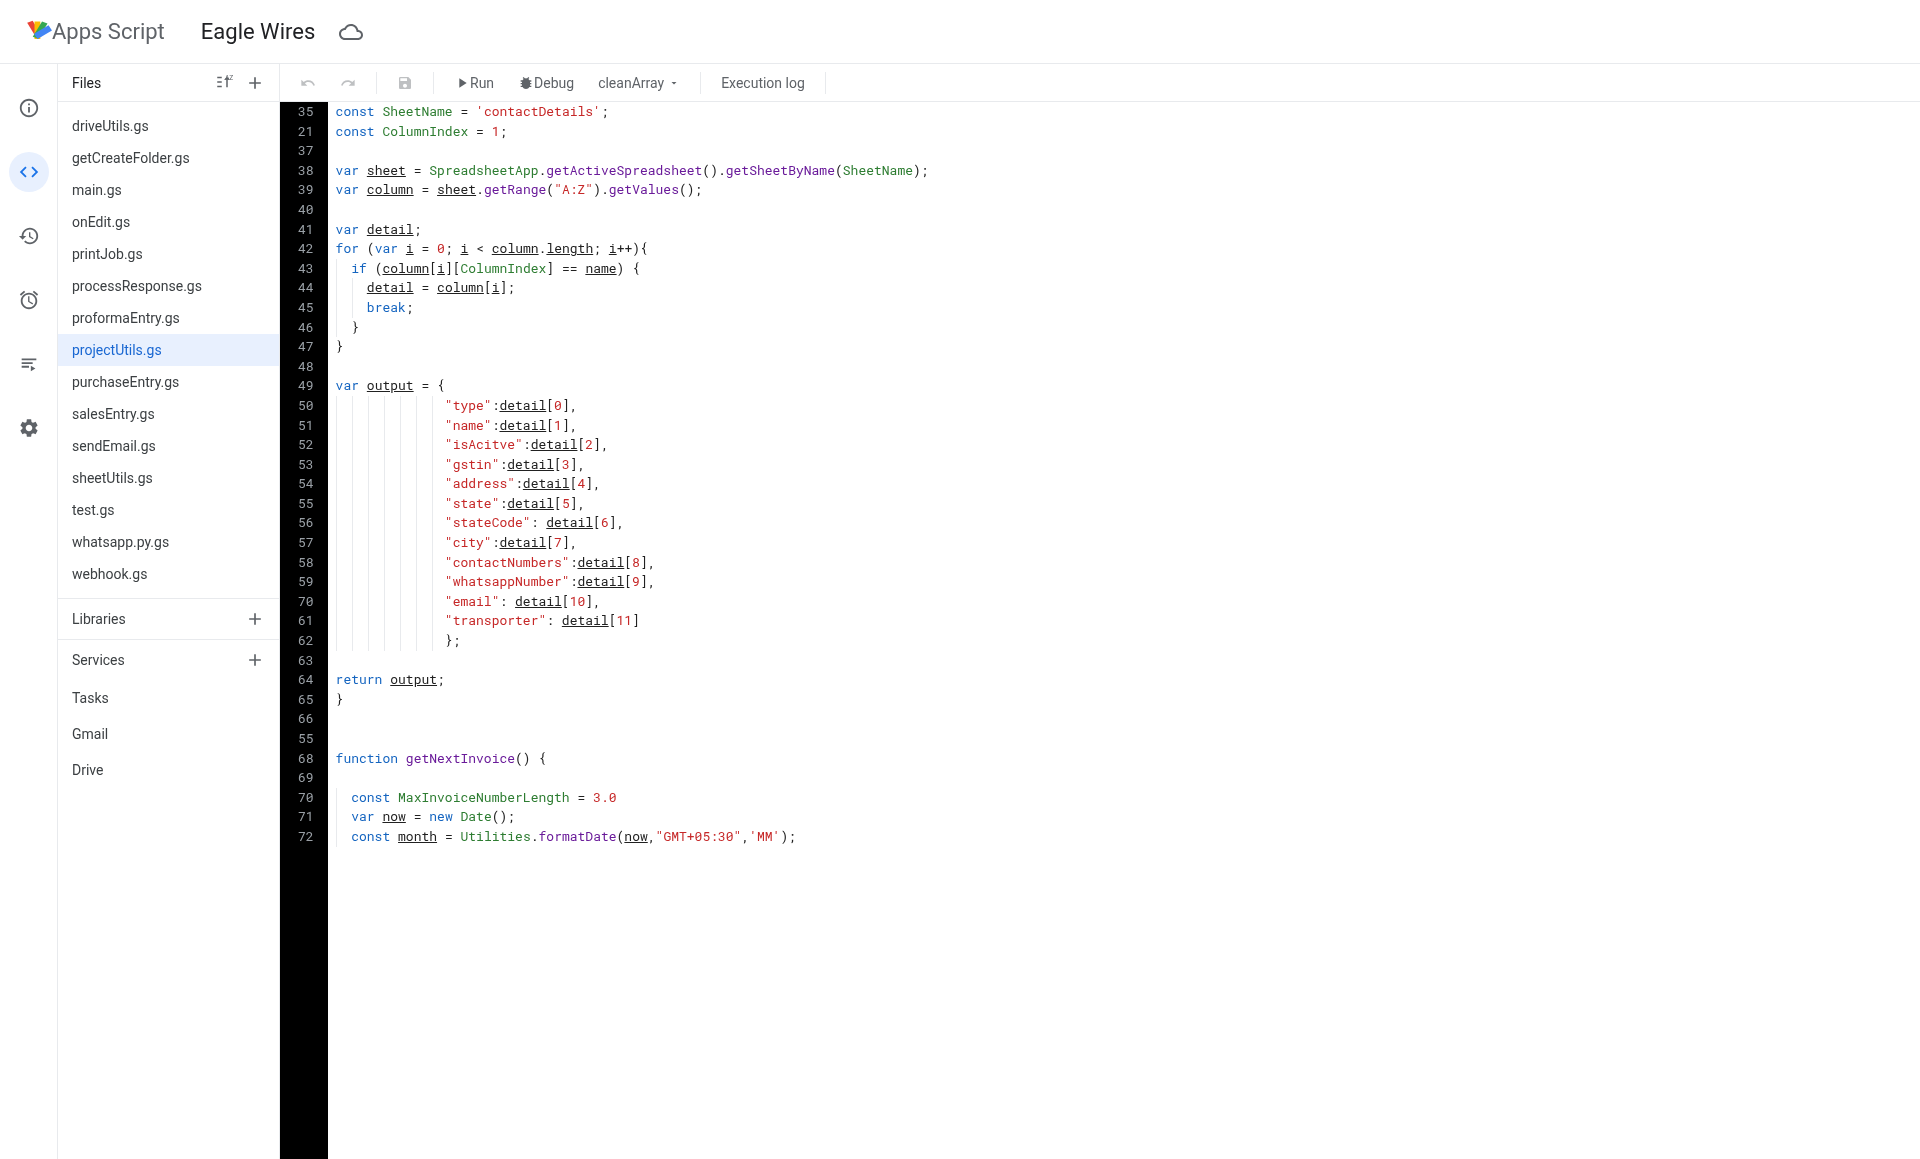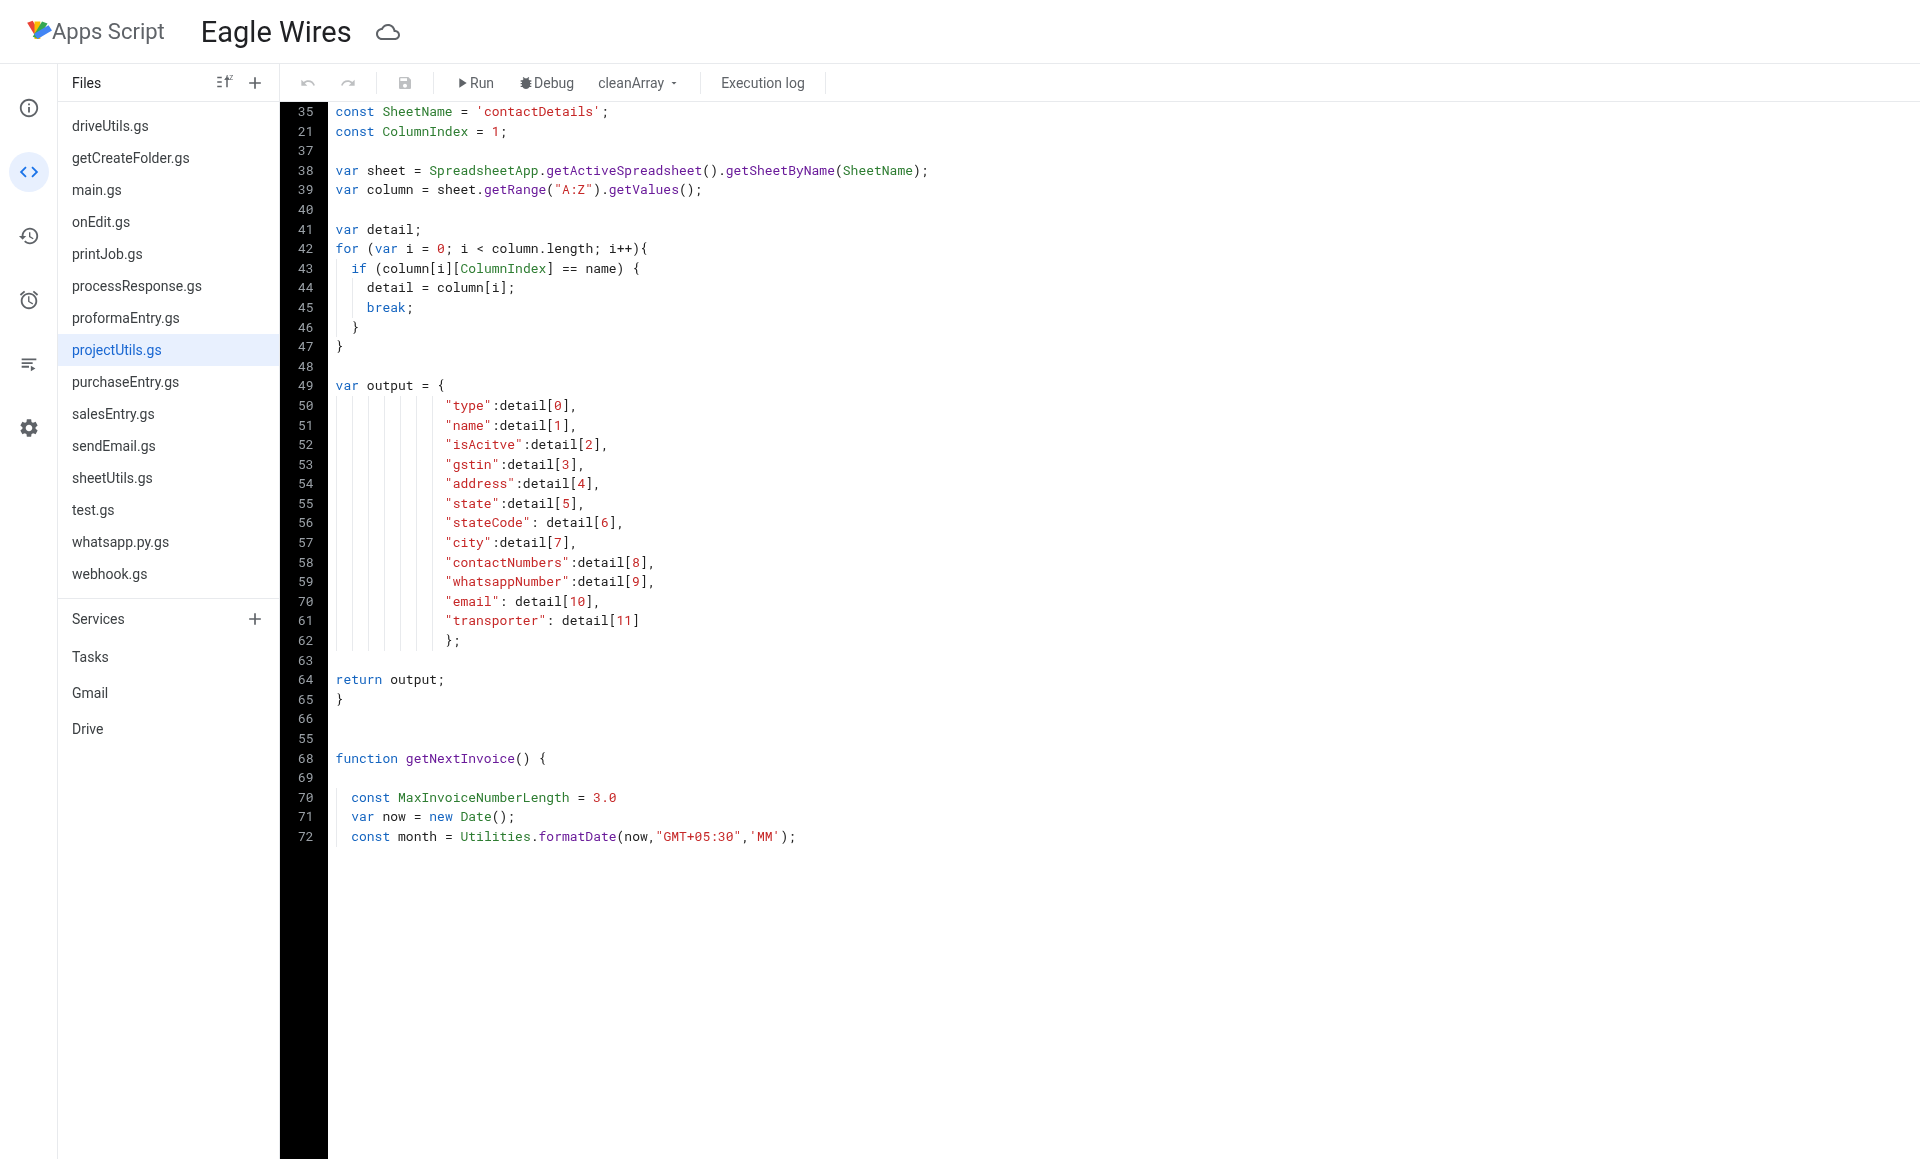--- a/index.html
+++ b/index.html
@@ -1,21 +1,21 @@
 <!DOCTYPE html>
 <html><head>
 <meta charset="utf-8">
 <style>
 * { margin: 0; padding: 0; box-sizing: border-box; }
 body { font-family: 'Google Sans', Roboto, Arial, sans-serif; background: #fff; color: #202124; overflow: hidden; }
 .header { height: 64px; display: flex; align-items: center; padding: 0 24px; border-bottom: 1px solid #e8eaed; }
 .logo-area { display: flex; align-items: center; }
 .logo-icon { width: 28px; height: 28px; }
 .logo-text { font-size: 22px; color: #5f6368; font-weight: 400; }
-.project-name { font-size: 29px; color: #202124; margin-left: 36px; font-weight: 400; }
+.project-name { font-size: 22px; color: #202124; margin-left: 36px; font-weight: 400; }
 .cloud-icon { margin-left: 24px; width: 24px; height: 24px; fill: #5f6368; }
 .body-area { display: flex; height: calc(100vh - 64px); }
 .nav-rail { width: 58px; border-right: 1px solid #e8eaed; display: flex; flex-direction: column; align-items: center; padding-top: 24px; gap: 24px; }
 .nav-item { width: 40px; height: 40px; display: flex; align-items: center; justify-content: center; border-radius: 50%; cursor: pointer; }
 .nav-item.active { background: #e8f0fe; }
 .nav-item svg { width: 22px; height: 22px; fill: #5f6368; }
 .nav-item.active svg { fill: #1a73e8; }
 .sidebar { width: 222px; border-right: 1px solid #e8eaed; display: flex; flex-direction: column; overflow-y: auto; position: relative; }
 .sidebar-section-hdr { display: flex; align-items: center; justify-content: space-between; padding: 0 14px; height: 38px; border-bottom: 1px solid #e8eaed; }
 .sidebar-section-title { font-size: 14px; color: #202124; }
@@ -38,21 +38,21 @@
 .gutter div { height: 19.6px; }
 .code { padding: 0 8px; white-space: pre; color: #212121; }
 .code .line { height: 19.6px; position: relative; }
 .indent-guides { position: absolute; left: 0; top: 0; height: 100%; pointer-events: none; }
 .guide { position: absolute; width: 1px; background: #e8eaed; height: 100%; }
 .kw { color: #1565c0; }
 .type { color: #2e7d32; }
 .str { color: #c62828; }
 .num { color: #c62828; }
 .fn { color: #6a1b9a; }
-.ident { color: #212121; }
+.ident { color: #212121; text-decoration: underline; }
 .op { color: #212121; }
 .punc { color: #212121; }
 </style>
 </head>
 <body>
 
 <div class="header">
   <div class="logo-area">
     <svg class="logo-icon" viewBox="0 0 24 24">
       <path fill="#ea4335" d="M5 3 L10 3 L13 18 L8 18 Z" transform="rotate(-20 7 10)"></path>
@@ -126,20 +126,26 @@
         <div class="file-item">proformaEntry.gs</div>
         <div class="file-item selected">projectUtils.gs</div>
         <div class="file-item">purchaseEntry.gs</div>
         <div class="file-item">salesEntry.gs</div>
         <div class="file-item">sendEmail.gs</div>
         <div class="file-item">sheetUtils.gs</div>
         <div class="file-item">test.gs</div>
         <div class="file-item">whatsapp.py.gs</div>
         <div class="file-item">webhook.gs</div>
       </div>
+    <div class="sidebar-sub">
+      <span>Libraries</span>
+      <svg class="sidebar-action-icon" viewBox="0 0 24 24">
+          <path d="M19 13h-6v6h-2v-6H5v-2h6V5h2v6h6v2z"></path>
+        </svg>
+    </div>
     <div class="sidebar-sub">
       <span>Services</span>
       <svg class="sidebar-action-icon" viewBox="0 0 24 24">
           <path d="M19 13h-6v6h-2v-6H5v-2h6V5h2v6h6v2z"></path>
         </svg>
     </div>
     <div id="service-list">
         <div class="sidebar-leaf">Tasks</div>
         <div class="sidebar-leaf">Gmail</div>
         <div class="sidebar-leaf">Drive</div>

